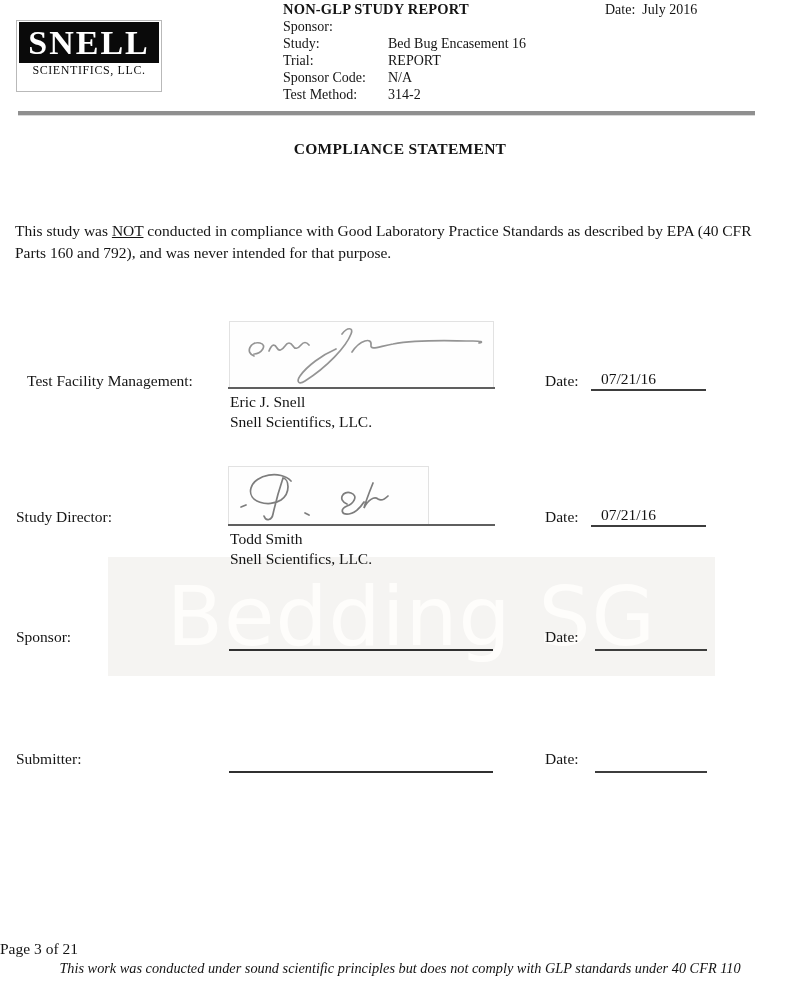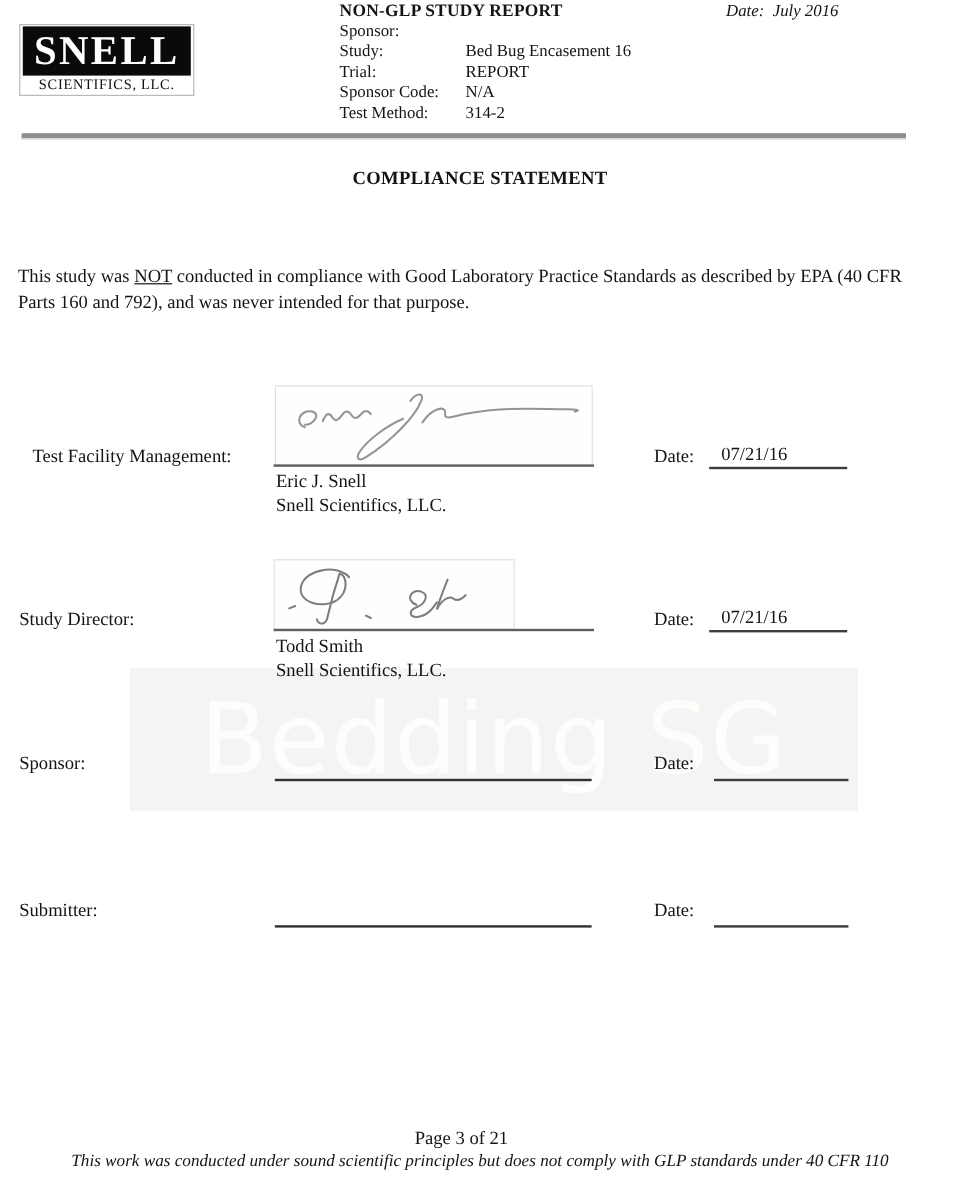--- a/index.html
+++ b/index.html
@@ -8,41 +8,41 @@
     width:800px;height:982px;
     background:#ffffff;
     font-family:"Liberation Serif", serif;
     color:#141414;
     overflow:hidden;
     margin:0 auto;
   }
   .abs{position:absolute;}
   
   .logo{
-    left:16px;top:20px;width:146px;height:60px;
+    left:16px;top:20px;width:146px;height:72px;
     border:1px solid #b9b9b9;background:#ffffff;
     box-sizing:border-box;
   }
   .logo-black{
     margin:1px 2px 0 2px;height:41px;background:#0a0a0a;
     display:flex;align-items:center;justify-content:center;
   }
   .logo-black span{
     color:#ffffff;font-weight:bold;font-size:34px;line-height:34px;
     letter-spacing:2px;font-family:"Liberation Serif", serif;
   }
   .logo-sub{
     height:15px;display:flex;align-items:center;justify-content:center;
     font-size:12px;letter-spacing:0.6px;color:#101010;white-space:nowrap;
   }
   .hdr-block{left:283px;top:1px;width:330px;font-size:14px;line-height:17px;}
   .hdr-title{font-weight:bold;font-size:14.5px;letter-spacing:0.2px;}
   .hdr-row{display:flex;}
   .hdr-row .hl{width:105px;flex:0 0 105px;}
-  .hdr-date{left:605px;top:2px;font-size:14px;white-space:nowrap;font-style:italic;}
+  .hdr-date{left:605px;top:2px;font-size:14px;white-space:nowrap;}
   .divider{left:18px;top:111px;width:737px;height:4px;background:#8f8f8f;border-bottom:1px solid #d8d8d8;}
   
   .doc-title{left:0;top:140px;width:800px;text-align:center;font-weight:bold;font-size:15.5px;letter-spacing:0.3px;}
   .statement{left:15px;top:220px;width:750px;font-size:15.5px;line-height:22px;}
   .statement .uw{text-decoration:underline;}
   .role-label{font-size:15.5px;white-space:nowrap;}
   .sig-img{background:#fefefe;border:1px solid #e2e2e2;box-sizing:border-box;}
   .sig-line{height:2px;background:#5f5f5f;}
   .blank-line{height:2px;background:#303030;}
   .date-label{font-size:15.5px;white-space:nowrap;}
@@ -53,21 +53,21 @@
   .watermark{
     left:108px;top:557px;width:607px;height:119px;background:#f5f4f2;
     display:flex;align-items:center;justify-content:center;z-index:0;
   }
   .watermark span{
     font-family:"DejaVu Sans", sans-serif;font-weight:normal;font-size:82px;
     color:#fefdfb;letter-spacing:1px;white-space:nowrap;
   }
   .z1{z-index:1;}
   
-  .page-num{left:0;top:940px;width:769px;text-align:center;font-size:15.5px;}
+  .page-num{left:0;top:940px;width:769px;font-size:15.5px;}
   .disclaimer{left:0;top:960px;width:800px;text-align:center;font-style:italic;font-size:14.3px;white-space:nowrap;}
   svg{display:block;}
 </style>
 </head>
 <body>
 
 <div class="page">
 
   <div class="abs watermark">
     <span>Bedding SG</span>

